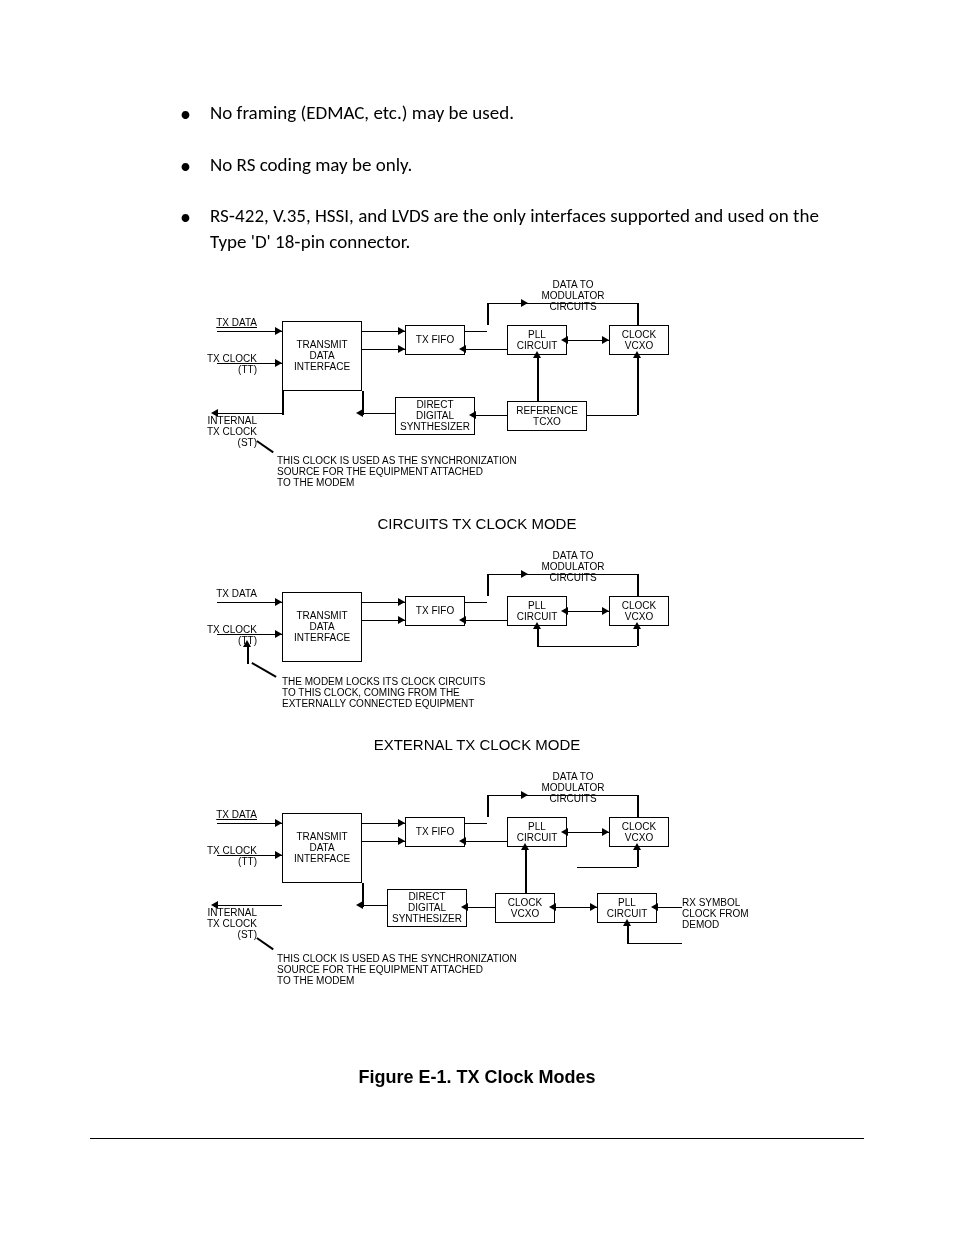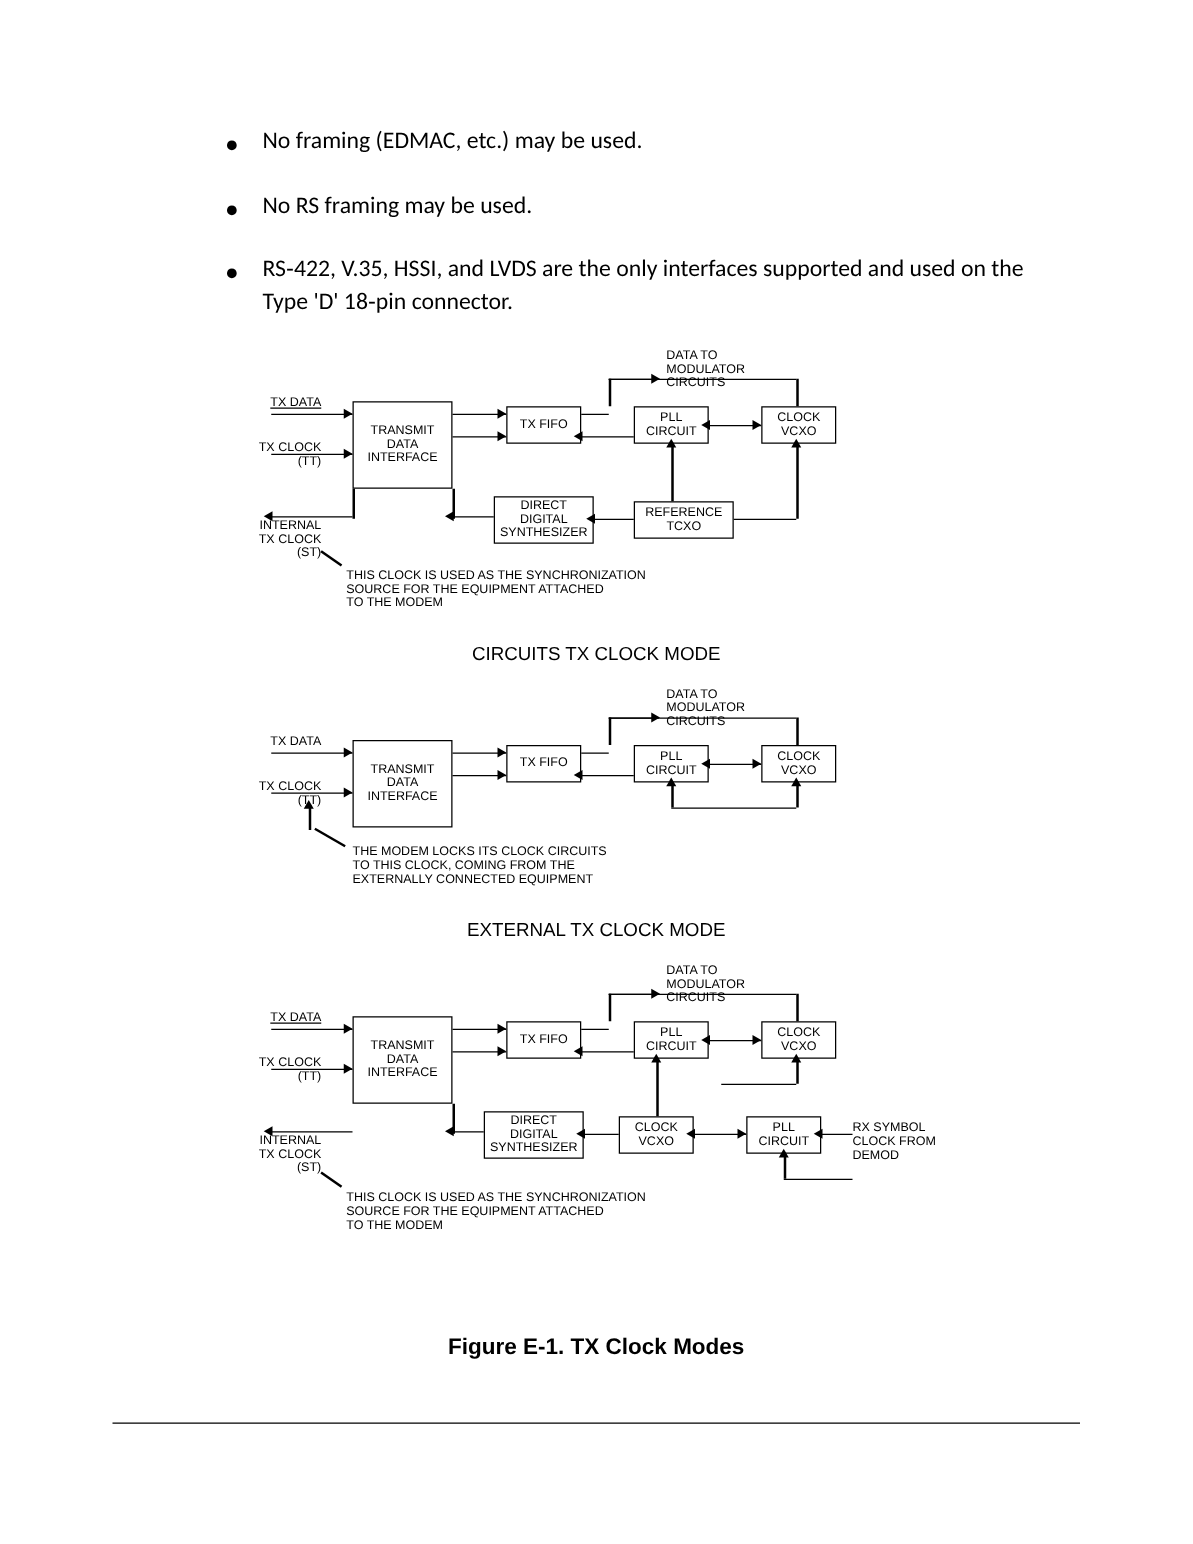--- a/index.html
+++ b/index.html
@@ -55,20 +55,21 @@
     display: flex;
     align-items: center;
     justify-content: center;
     padding: 2px;
     box-sizing: border-box;
   }
   .lbl {
     position: absolute;
     font-size: 10px;
     line-height: 1.1;
+    text-align: center;
     white-space: pre-line;
   }
   .lbl.left { text-align: right; }
   .lbl.note { text-align: left; font-size: 10px; }
   .mode-title {
     text-align: center;
     font-size: 15px;
     margin: 8px 0 24px 0;
     font-family: Arial, Helvetica, sans-serif;
   }
@@ -98,21 +99,21 @@
     margin: 50px 0 0 0;
   }
 </style>
 </head>
 <body>
 
 <div class="page">
 
   <ul class="bullets">
     <li>No framing (EDMAC, etc.) may be used.</li>
-    <li>No RS framing may be used.</li>
+    <li>No RS coding may be only.</li>
     <li>RS‑422, V.35, HSSI, and LVDS are the only interfaces supported and used on the Type 'D' 18‑pin connector.</li>
   </ul>
 
   <div class="figure-area">
 
     <div class="diagram diagram-a">
 
       <div class="lbl left" style="left:0; top:32px; width:60px; text-decoration:underline">TX DATA</div>
       <div class="lbl left" style="left:0; top:68px; width:60px">TX CLOCK
 (TT)</div>

